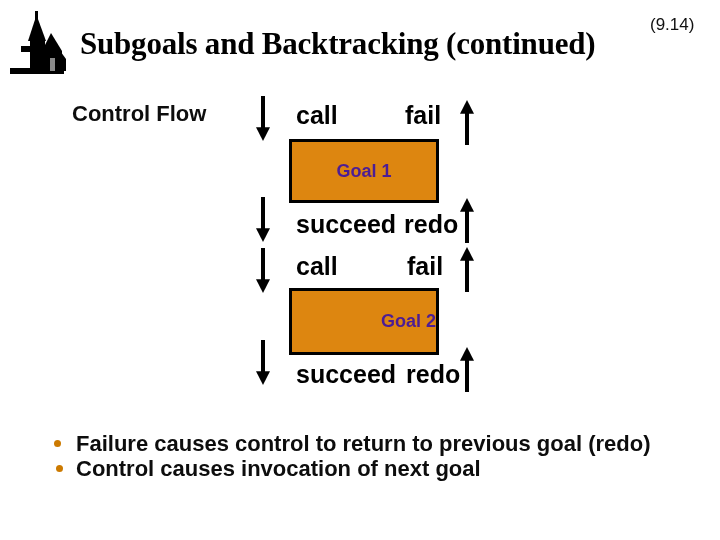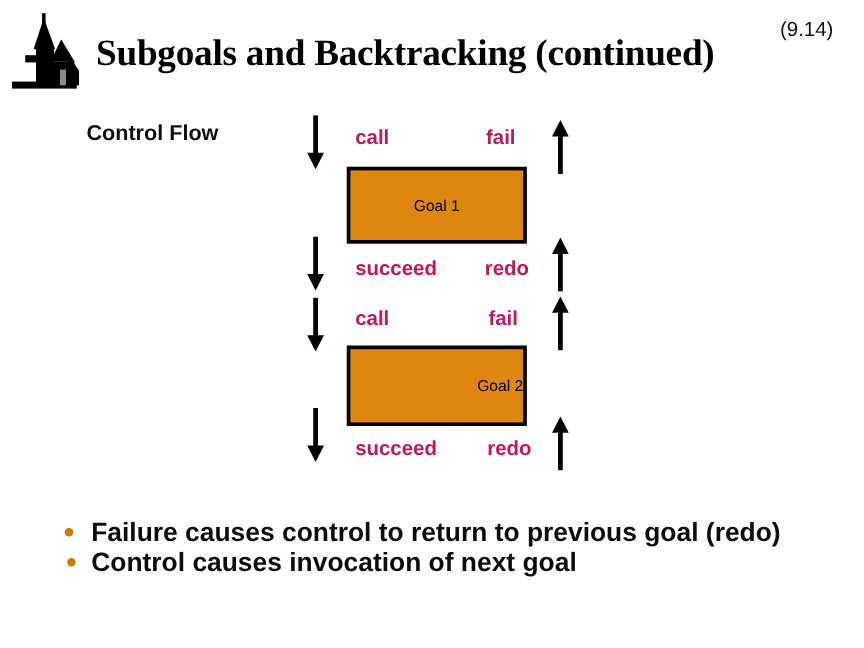--- a/index.html
+++ b/index.html
@@ -26,41 +26,41 @@
     font-size:31px;line-height:36px;letter-spacing:-0.2px;color:#000;
     white-space:nowrap;
   }
   .slide-number{
     position:absolute;left:650px;top:15px;
     font-size:17px;font-weight:normal;color:#111;white-space:nowrap;
   }
 
   .cf-heading{
     position:absolute;left:72px;
-    font-size:18px;font-weight:bold;color:#0d0d0d;white-space:nowrap;
+    font-size:22px;font-weight:bold;color:#0d0d0d;white-space:nowrap;
   }
   .cf-heading.l1{top:101px;}
   .cf-heading.l2{top:145px;}
 
   .arrow{position:absolute;width:14px;height:45px;color:var(--arrow-color);}
   .arrow svg{display:block;width:100%;height:100%;}
 
   .flow-label{
-    position:absolute;font-size:17px;font-weight:bold;line-height:22px;
-    color:#be185d;white-space:nowrap;
+    position:absolute;font-size:25px;font-weight:bold;line-height:22px;
+    color:#000000;white-space:nowrap;
   }
 
   .goal-box{
     position:absolute;left:289px;width:150px;box-sizing:border-box;
     background:var(--goal-fill);border:3px solid var(--goal-border);
     display:flex;align-items:center;justify-content:center;
   }
   .goal-box.g1{top:139px;height:64px;}
   .goal-box.g2{top:288px;height:67px;justify-content:flex-end;}
-  .goal-label{font-size:13px;font-weight:normal;color:#000000;white-space:nowrap;}
+  .goal-label{font-size:18px;font-weight:bold;color:#4c1d95;white-space:nowrap;}
 
   .bullet-dot{
     position:absolute;width:7px;height:7px;border-radius:50%;
     background:var(--bullet-dot);
   }
   .bullet-dot.b1{left:54px;top:440px;}
   .bullet-dot.b2{left:56px;top:465px;}
   .bullet-text{
     position:absolute;left:76px;font-size:22px;font-weight:bold;
     line-height:25px;color:#0d0d0d;white-space:nowrap;

